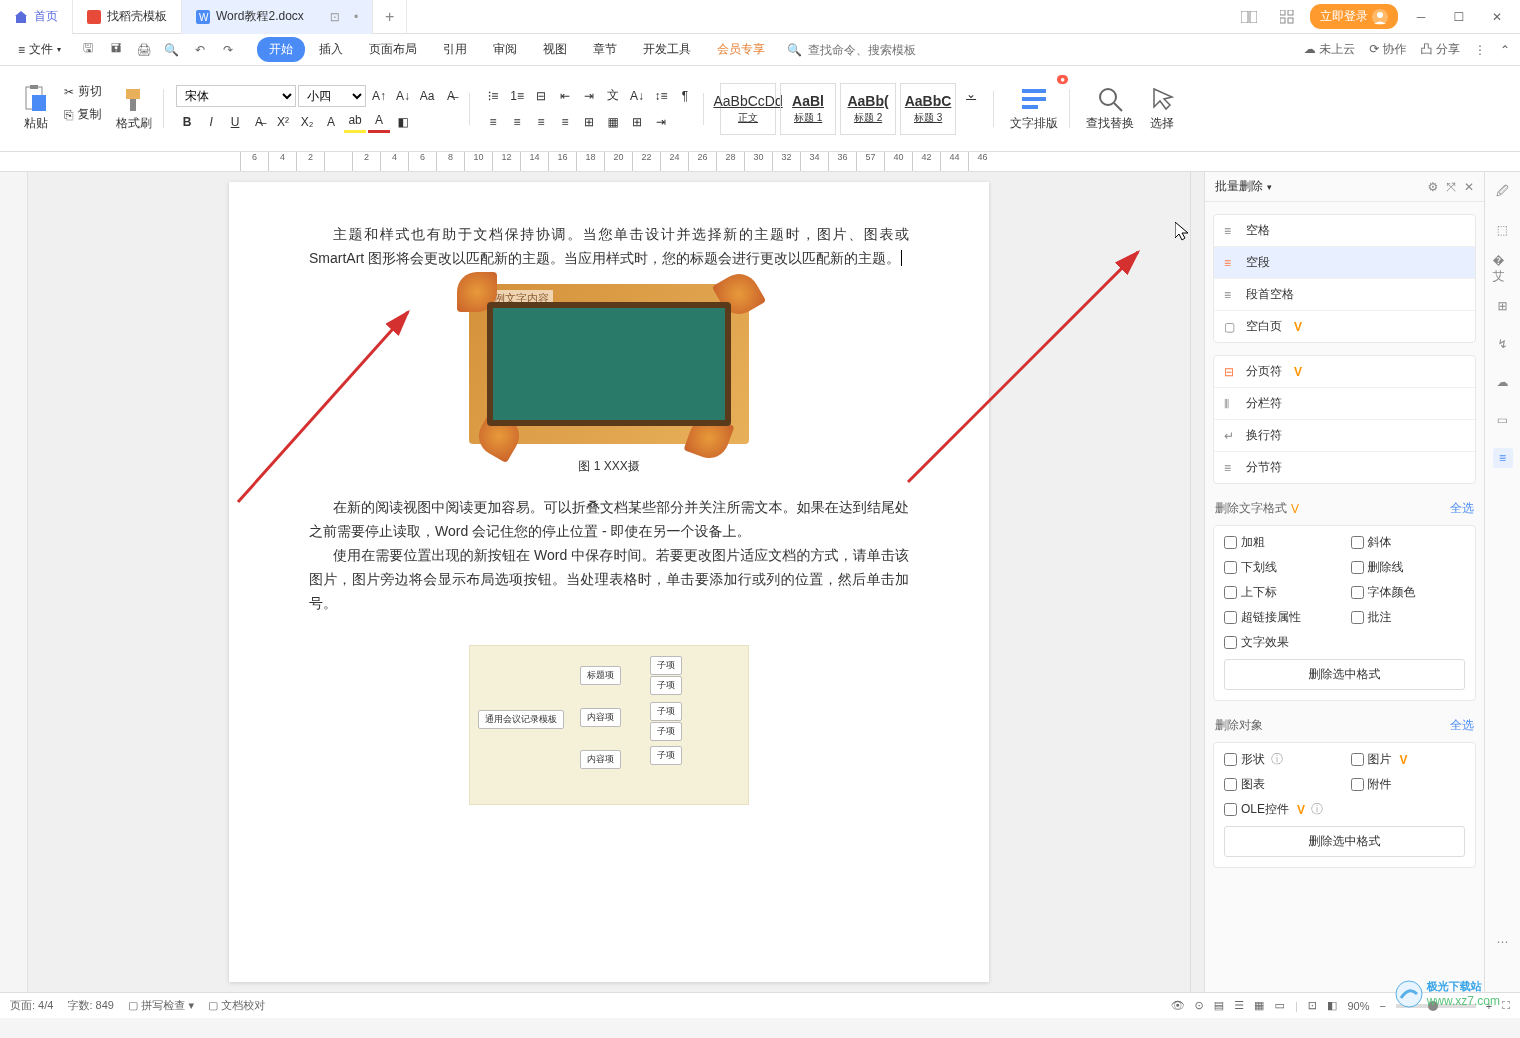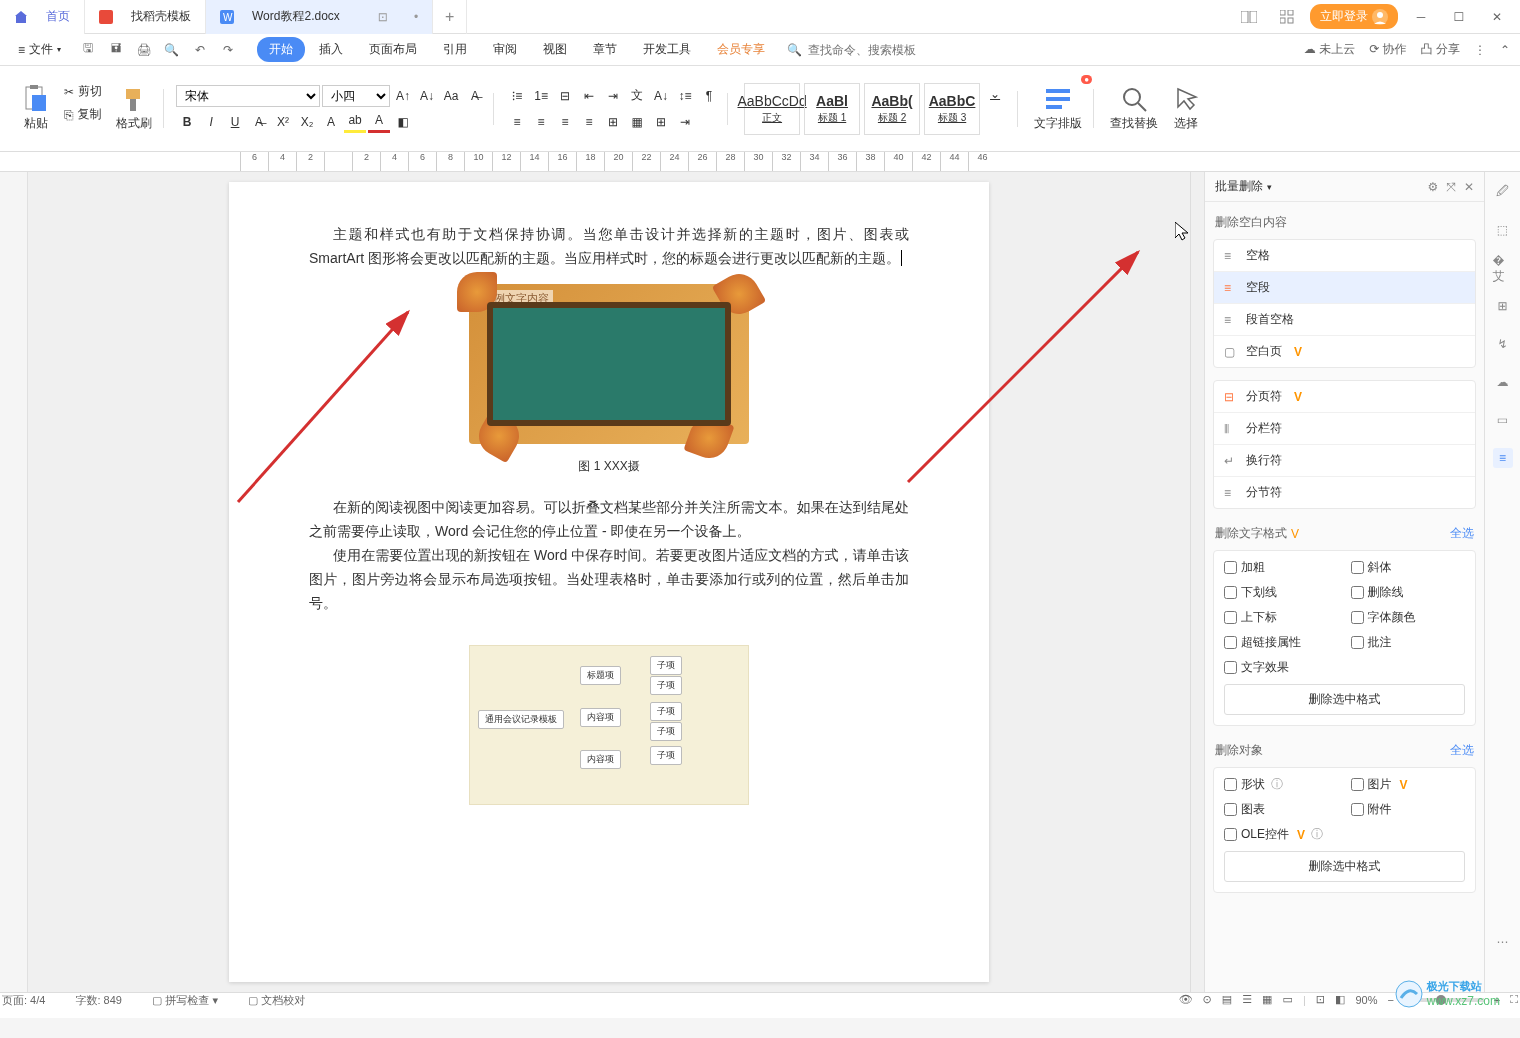--- a/index.html
+++ b/index.html
@@ -1,18 +1,18 @@
 <!DOCTYPE html>
 <html><head>
 <meta charset="utf-8">
 <style>
 * { box-sizing: border-box; margin: 0; padding: 0; font-family: "Microsoft YaHei", sans-serif; }
 body { background: #f5f5f5; font-size: 12px; color: #333; overflow: hidden; width: 1520px; height: 1038px; }
 .titlebar { height: 34px; background: #fff; display: flex; align-items: center; border-bottom: 1px solid #e0e0e0; }
-.tab { height: 34px; display: flex; align-items: center; padding: 16px 14px; gap: 18px; border-right: 1px solid #e8e8e8; cursor: pointer; }
+.tab { height: 34px; display: flex; align-items: center; padding: 16px 14px; gap: 6px; border-right: 1px solid #e8e8e8; cursor: pointer; }
 .tab-home { background: #fff; color: #5a6cdb; font-weight: 500; }
 .tab-active { background: #e8f0ff; }
 .tab-add { width: 34px; justify-content: center; font-size: 16px; color: #888; }
 .titlebar-right { margin-left: auto; display: flex; align-items: center; gap: 8px; padding-right: 8px; }
 .login-btn { background: #ff9a2e; color: #fff; padding: 4px 10px; border-radius: 11px; display: flex; align-items: center; gap: 4px; }
 .win-btn { width: 30px; height: 30px; display: flex; align-items: center; justify-content: center; color: #666; cursor: pointer; }
 .menubar { height: 32px; background: #fff; display: flex; align-items: center; padding: 0 10px; border-bottom: 1px solid #e0e0e0; }
 .file-btn { display: flex; align-items: center; gap: 4px; padding: 0 8px; height: 24px; }
 .qat { display: flex; gap: 10px; align-items: center; padding: 0 10px; }
 .qat-icon { width: 18px; height: 18px; display: flex; align-items: center; justify-content: center; color: #666; }
@@ -66,21 +66,21 @@
 .panel-item.selected { background: #e8f0ff; }
 .panel-item-icon { width: 14px; color: #888; }
 .panel-item-icon.orange { color: #ff7a45; }
 .vip-badge { color: #ff9500; font-weight: bold; margin-left: 4px; }
 .check-grid { padding: 8px 10px; display: grid; grid-template-columns: 1fr 1fr; gap: 8px 12px; }
 .check-item { display: flex; align-items: center; gap: 4px; font-size: 12px; }
 .check-item input { width: 13px; height: 13px; }
 .panel-btn { display: block; width: calc(100% - 20px); margin: 0 10px 10px; padding: 6px; background: #fff; border: 1px solid #ddd; border-radius: 3px; text-align: center; cursor: pointer; }
 .side-toolbar { width: 36px; background: #fafafa; border-left: 1px solid #e0e0e0; display: flex; flex-direction: column; align-items: center; padding-top: 10px; gap: 18px; color: #888; }
 .side-tool { width: 20px; height: 20px; display: flex; align-items: center; justify-content: center; cursor: pointer; }
-.statusbar { height: 26px; background: #fff; border-top: 1px solid #ddd; display: flex; align-items: flex-start; padding: 0 2px; font-size: 11px; color: #666; gap: 30px; }
+.statusbar { height: 26px; background: #fff; border-top: 1px solid #ddd; display: flex; align-items: center; padding: 0 10px; font-size: 11px; color: #666; gap: 14px; }
 .status-right { margin-left: auto; display: flex; align-items: center; gap: 10px; }
 .watermark { position: absolute; right: 20px; bottom: 30px; font-size: 11px; color: #3aa5e8; display: flex; align-items: center; gap: 4px; }
 .wm-text { color: #58c478; font-size: 12px; }
 .new-badge { position: absolute; top: -6px; right: -6px; background: #ff5a4a; color: #fff; font-size: 8px; padding: 0 3px; border-radius: 6px; }
 svg { display: block; }
 </style>
 </head>
 <body>
 
 <div class="titlebar">
@@ -199,21 +199,21 @@
         <svg class="ribbon-icon">
             <rect x="6" y="4" width="14" height="10" fill="#e8b05a"></rect>
             <rect x="10" y="14" width="6" height="12" fill="#888"></rect>
           </svg>
         <span>格式刷</span>
       </div>
     </div>
   </div>
   <div class="ribbon-group" style="flex-direction:column;align-items:flex-start;gap:4px">
     <div class="font-row">
-      <select class="font-select" style="width:144px"><option>宋体</option></select>
+      <select class="font-select" style="width:120px"><option>宋体</option></select>
       <select class="font-select" style="width:68px"><option>小四</option></select>
       <span class="fmt-btn">A↑</span>
       <span class="fmt-btn">A↓</span>
       <span class="fmt-btn">Aa</span>
       <span class="fmt-btn">A̶</span>
     </div>
     <div class="font-row">
       <span class="fmt-btn">
           <b>B</b>
         </span>
@@ -323,21 +323,21 @@
       <div class="ruler-mark">18</div>
       <div class="ruler-mark">20</div>
       <div class="ruler-mark">22</div>
       <div class="ruler-mark">24</div>
       <div class="ruler-mark">26</div>
       <div class="ruler-mark">28</div>
       <div class="ruler-mark">30</div>
       <div class="ruler-mark">32</div>
       <div class="ruler-mark">34</div>
       <div class="ruler-mark">36</div>
-      <div class="ruler-mark">38</div>
+      <div class="ruler-mark">57</div>
       <div class="ruler-mark">40</div>
       <div class="ruler-mark">42</div>
       <div class="ruler-mark">44</div>
       <div class="ruler-mark">46</div>
     </div>
 </div>
 
 <div class="main">
   <div class="gutter"></div>
   <div class="canvas">
@@ -392,21 +392,20 @@
           <span>批量删除</span> 
           <span style="font-size:9px">▾</span>
         </span>
       <div class="panel-icons">
         <span>⚙</span>
         <span>⤧</span>
         <span>✕</span>
       </div>
     </div>
     <div class="panel-body">
-      <div class="panel-section-title">删除空白内容</div>
       <div class="panel-card" id="sec1-card">
           <div class="panel-item">
             <span class="panel-item-icon">≡</span>
             <span>空格</span>
           </div>
           <div class="panel-item selected">
             <span class="panel-item-icon orange">≡</span>
             <span>空段</span>
           </div>
           <div class="panel-item">

